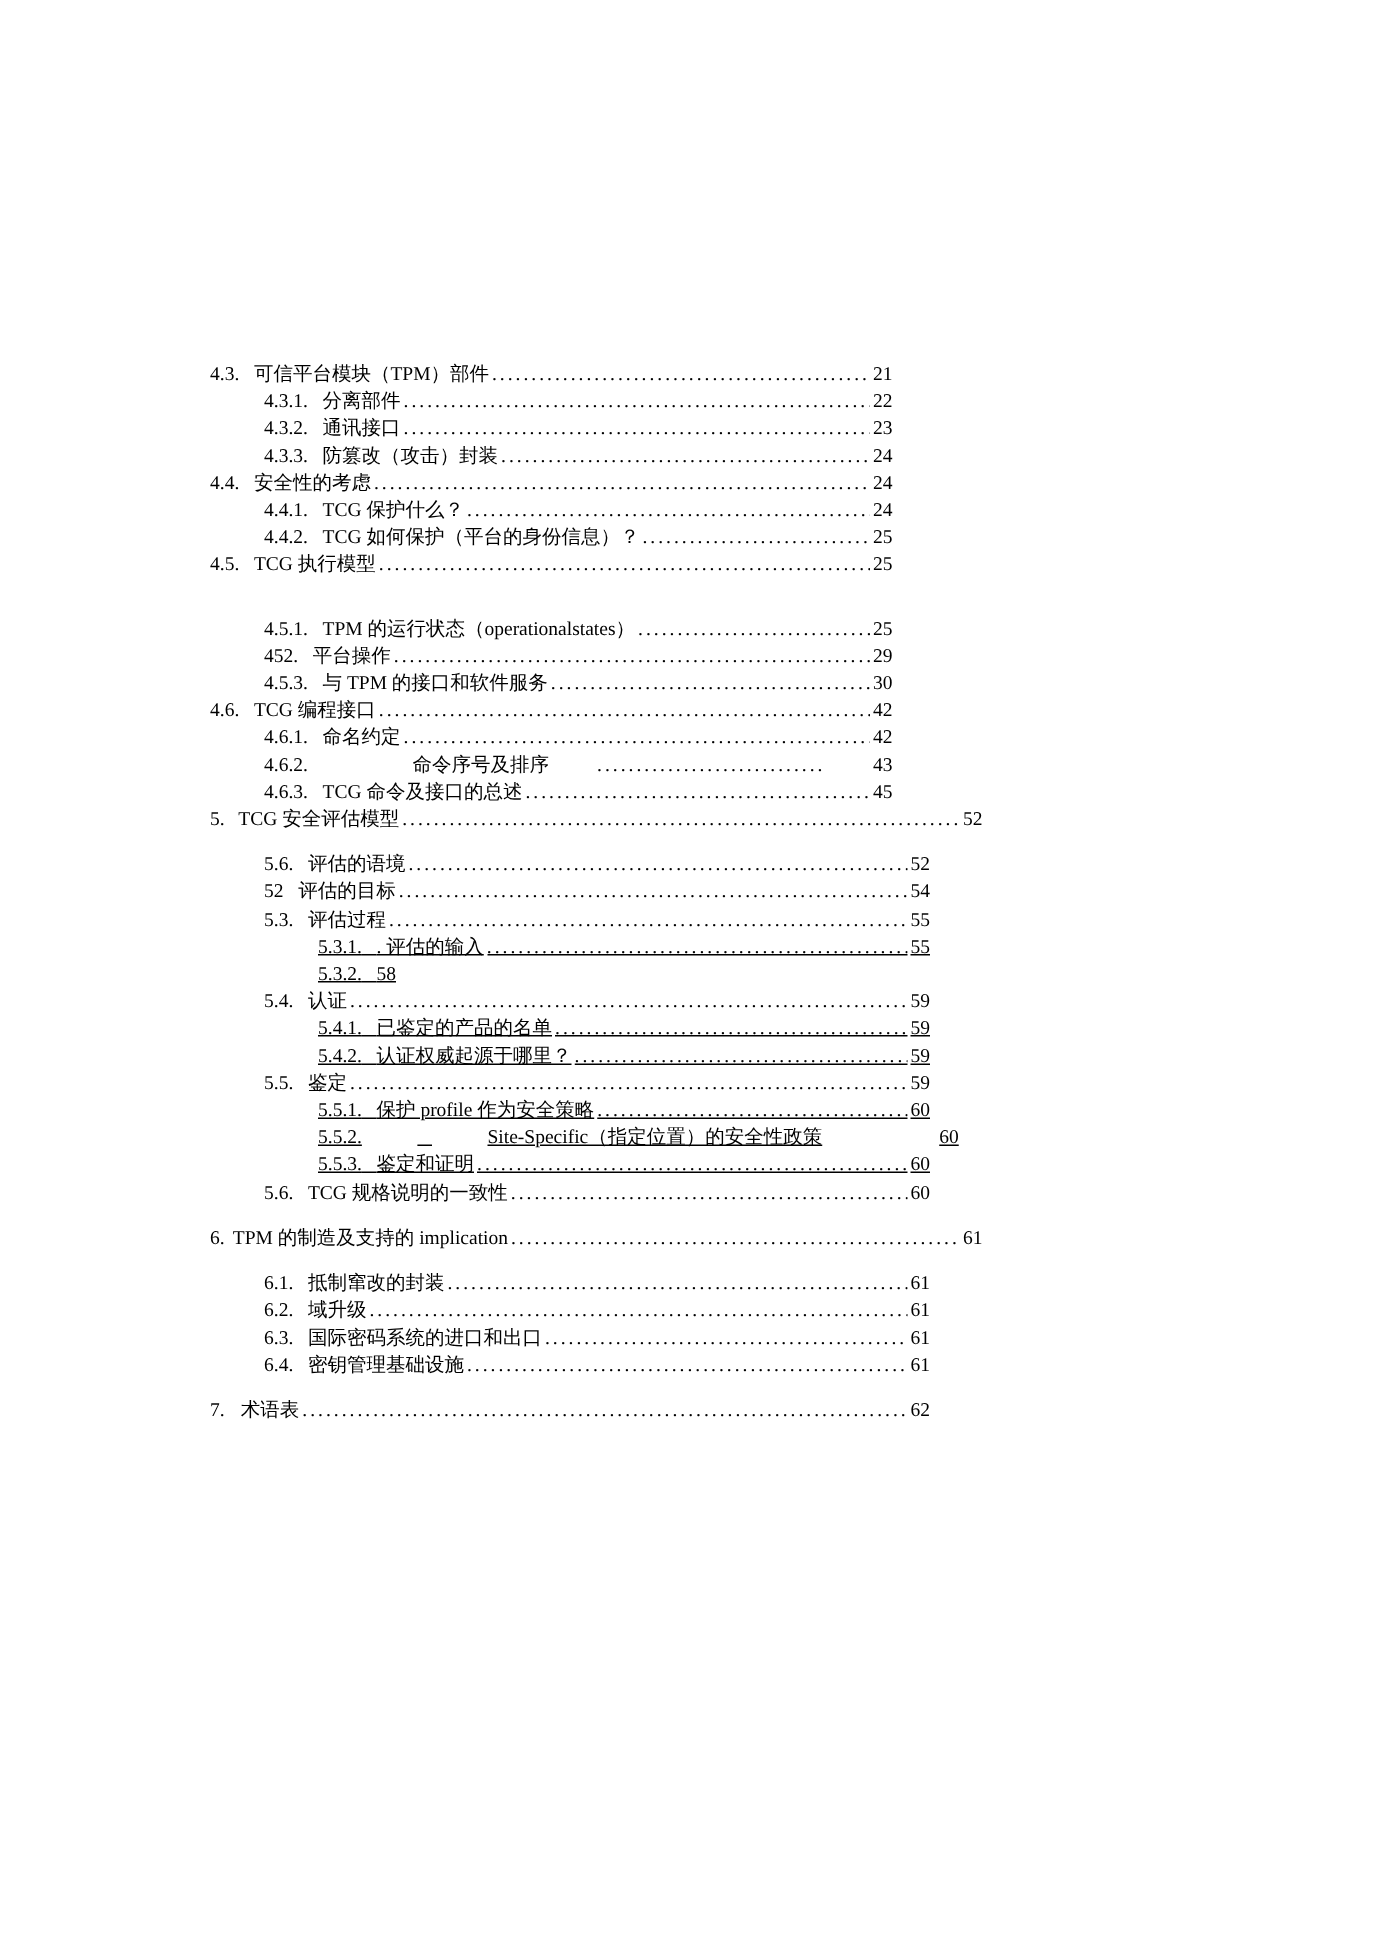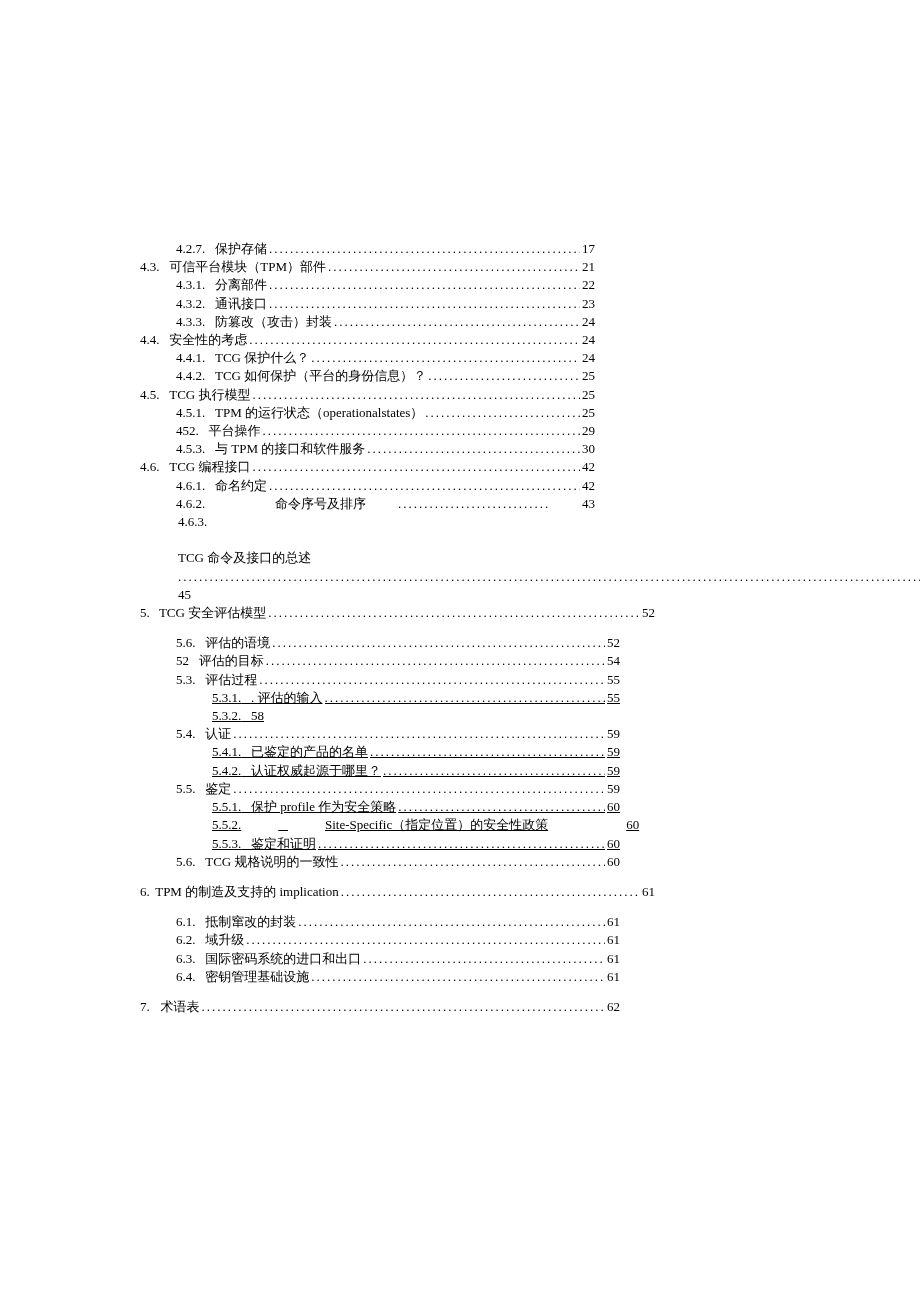--- a/index.html
+++ b/index.html
@@ -38,27 +38,20 @@
     .pg { flex: 0 0 auto; text-align: right; }
     .ind-1 { padding-left: 0px; }
     .ind-2 { padding-left: 36px; }
     .ind-3 { padding-left: 72px; text-decoration: underline; }
     .gap { height: 12px; }
   </style>
 </head>
 <body>
 
 <div class="page" id="toc">
-    <div class="row ind-2" style="width: 455px;">
-      <span class="num">4.2.7.</span>
-      <span>&nbsp;&nbsp;&nbsp;</span>
-      <span class="title">保护存储</span>
-      <span class="dots"></span>
-      <span class="pg">17</span>
-    </div>
     <div class="row ind-1" style="width: 455px;">
       <span class="num">4.3.</span>
       <span>&nbsp;&nbsp;&nbsp;</span>
       <span class="title">可信平台模块（TPM）部件 </span>
       <span class="dots"></span>
       <span class="pg">21</span>
     </div>
     <div class="row ind-2" style="width: 455px;">
       <span class="num">4.3.1.</span>
       <span>&nbsp;&nbsp;&nbsp;</span>
@@ -101,21 +94,21 @@
       <span class="dots"></span>
       <span class="pg">25</span>
     </div>
     <div class="row ind-1" style="width: 455px;">
       <span class="num">4.5.</span>
       <span>&nbsp;&nbsp;&nbsp;</span>
       <span class="title">TCG 执行模型 </span>
       <span class="dots"></span>
       <span class="pg">25</span>
     </div>
-    <div class="row ind-2" style="width: 455px;">
+    <div class="row ind-2" style="width: 455px; margin-top: 24px;">
       <span class="num">4.5.1.</span>
       <span>&nbsp;&nbsp;&nbsp;</span>
       <span class="title">TPM 的运行状态（operationalstates） </span>
       <span class="dots"></span>
       <span class="pg">25</span>
     </div>
     <div class="row ind-2" style="width: 455px;">
       <span class="num">452.</span>
       <span>&nbsp;&nbsp;&nbsp;</span>
       <span class="title"> 平台操作</span>
@@ -143,21 +136,21 @@
       <span class="dots"></span>
       <span class="pg">42</span>
     </div>
     <div class="row ind-2" style="width: 455px; gap: 30px;">
       <span class="num">4.6.2.</span>
       <span>&nbsp;&nbsp;&nbsp;</span>
       <span class="title">命令序号及排序</span>
       <span class="dots"></span>
       <span class="pg">43</span>
     </div>
-    <div class="row ind-2" style="width: 455px; flex-direction: column;">
+    <div class="row ind-2" style="width: 455px;">
       <span class="num">4.6.3.</span>
       <span>&nbsp;&nbsp;&nbsp;</span>
       <span class="title">TCG 命令及接口的总述</span>
       <span class="dots"></span>
       <span class="pg">45</span>
     </div>
     <div class="row ind-1" style="width: 515px; padding-left: 0px;">
       <span style="display: inline-block; width: 40px;"><span class="num">5.</span></span>
       <span class="title">TCG 安全评估模型 </span>
       <span class="dots"></span>

